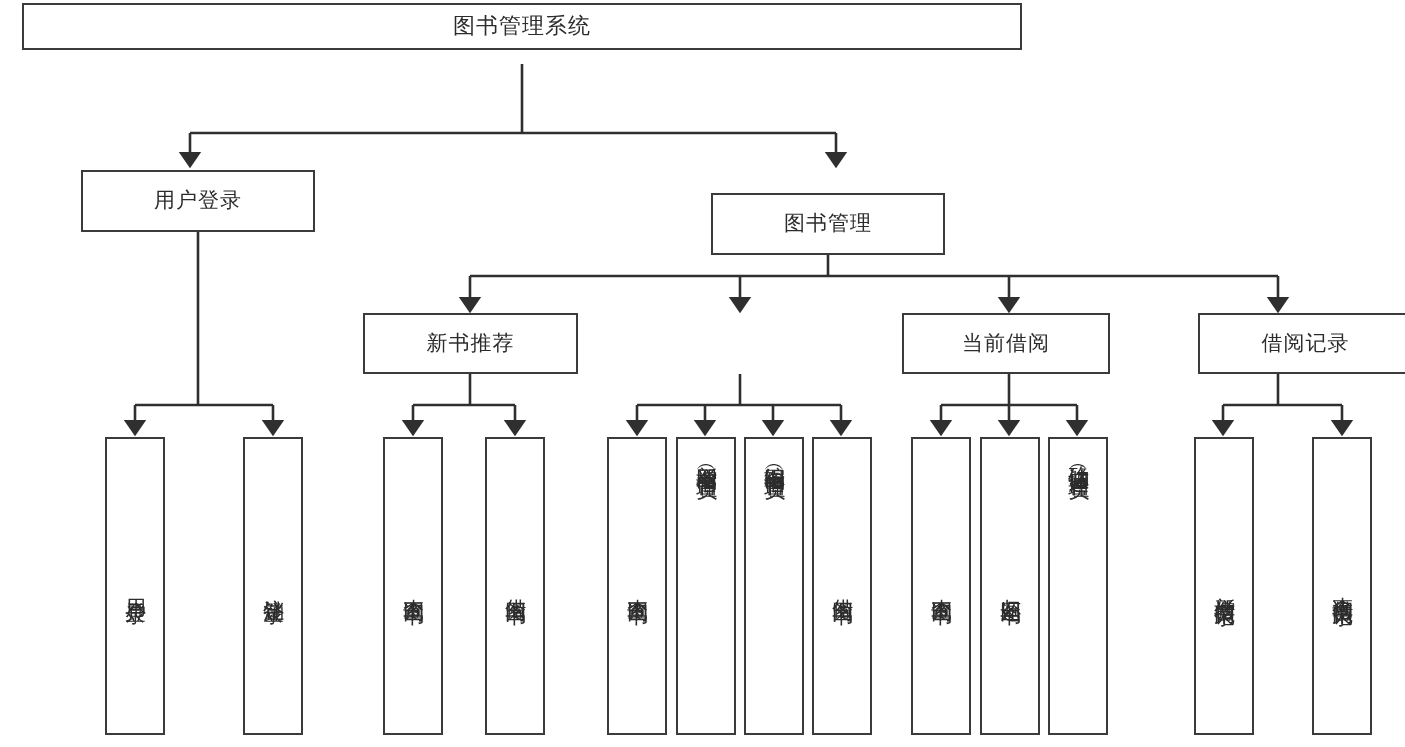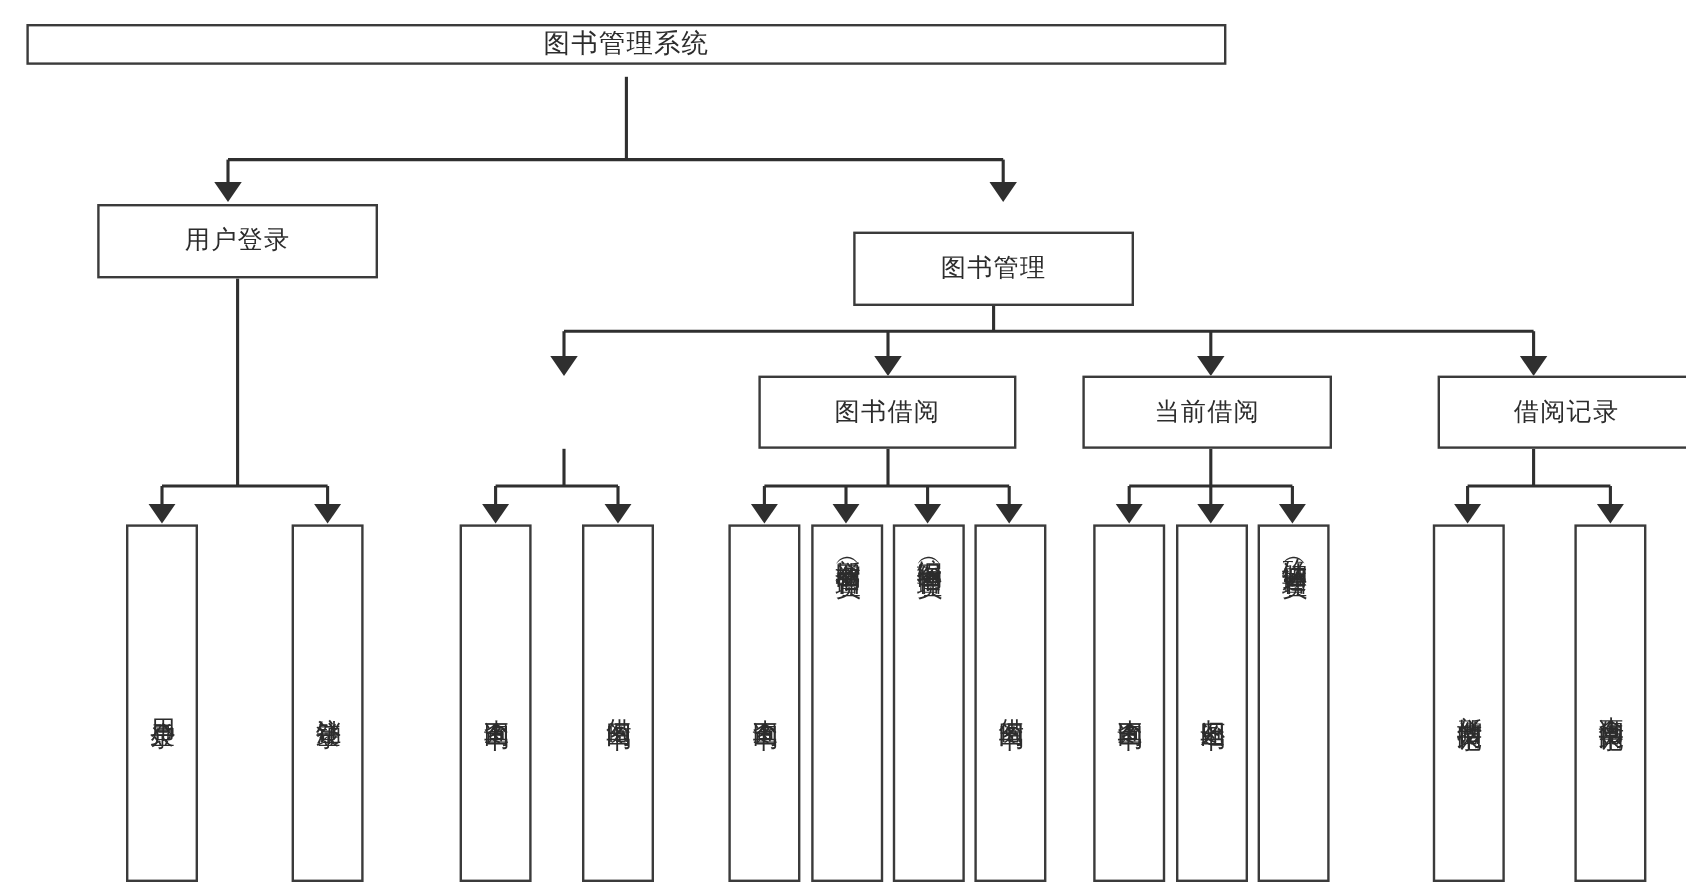--- a/index.html
+++ b/index.html
@@ -112,33 +112,33 @@
       <path d="M1009,405 L1009,428" marker-end="url(#arrow)"></path>
       <path d="M1077,405 L1077,428" marker-end="url(#arrow)"></path>
 
       <path d="M1278,374 L1278,405"></path>
       <path d="M1223,405 L1342,405"></path>
       <path d="M1223,405 L1223,428" marker-end="url(#arrow)"></path>
       <path d="M1342,405 L1342,428" marker-end="url(#arrow)"></path>
     </g>
   </svg>
 
-  <div class="node h root" style="left:22px; top:20px; width:1000px; height:34px;">
+  <div class="node h root" style="left:22px; top:3px; width:1000px; height:47px;">
     <span>图书管理系统</span>
   </div>
 
   <div class="node h" style="left:81px; top:170px; width:234px; height:62px;">
     <span>用户登录</span>
   </div>
   <div class="node h" style="left:711px; top:170px; width:234px; height:62px;margin-top:23px;">
     <span>图书管理</span>
   </div>
 
-  <div class="node h" style="left:632px; top:313px; width:215px; height:61px;">
-    <span>图书借阅</span>
+  <div class="node h" style="left:363px; top:313px; width:215px; height:61px;">
+    <span>新书推荐</span>
   </div>
   <div class="node h" style="left:902px; top:313px; width:208px; height:61px;">
     <span>当前借阅</span>
   </div>
   <div class="node h" style="left:1171px; top:313px; width:215px; height:61px;margin-left:27px;">
     <span>借阅记录</span>
   </div>
 
   <div class="node v" style="left:105px; top:437px; width:60px; height:298px;">
     <span class="vtext">用户登录</span>

